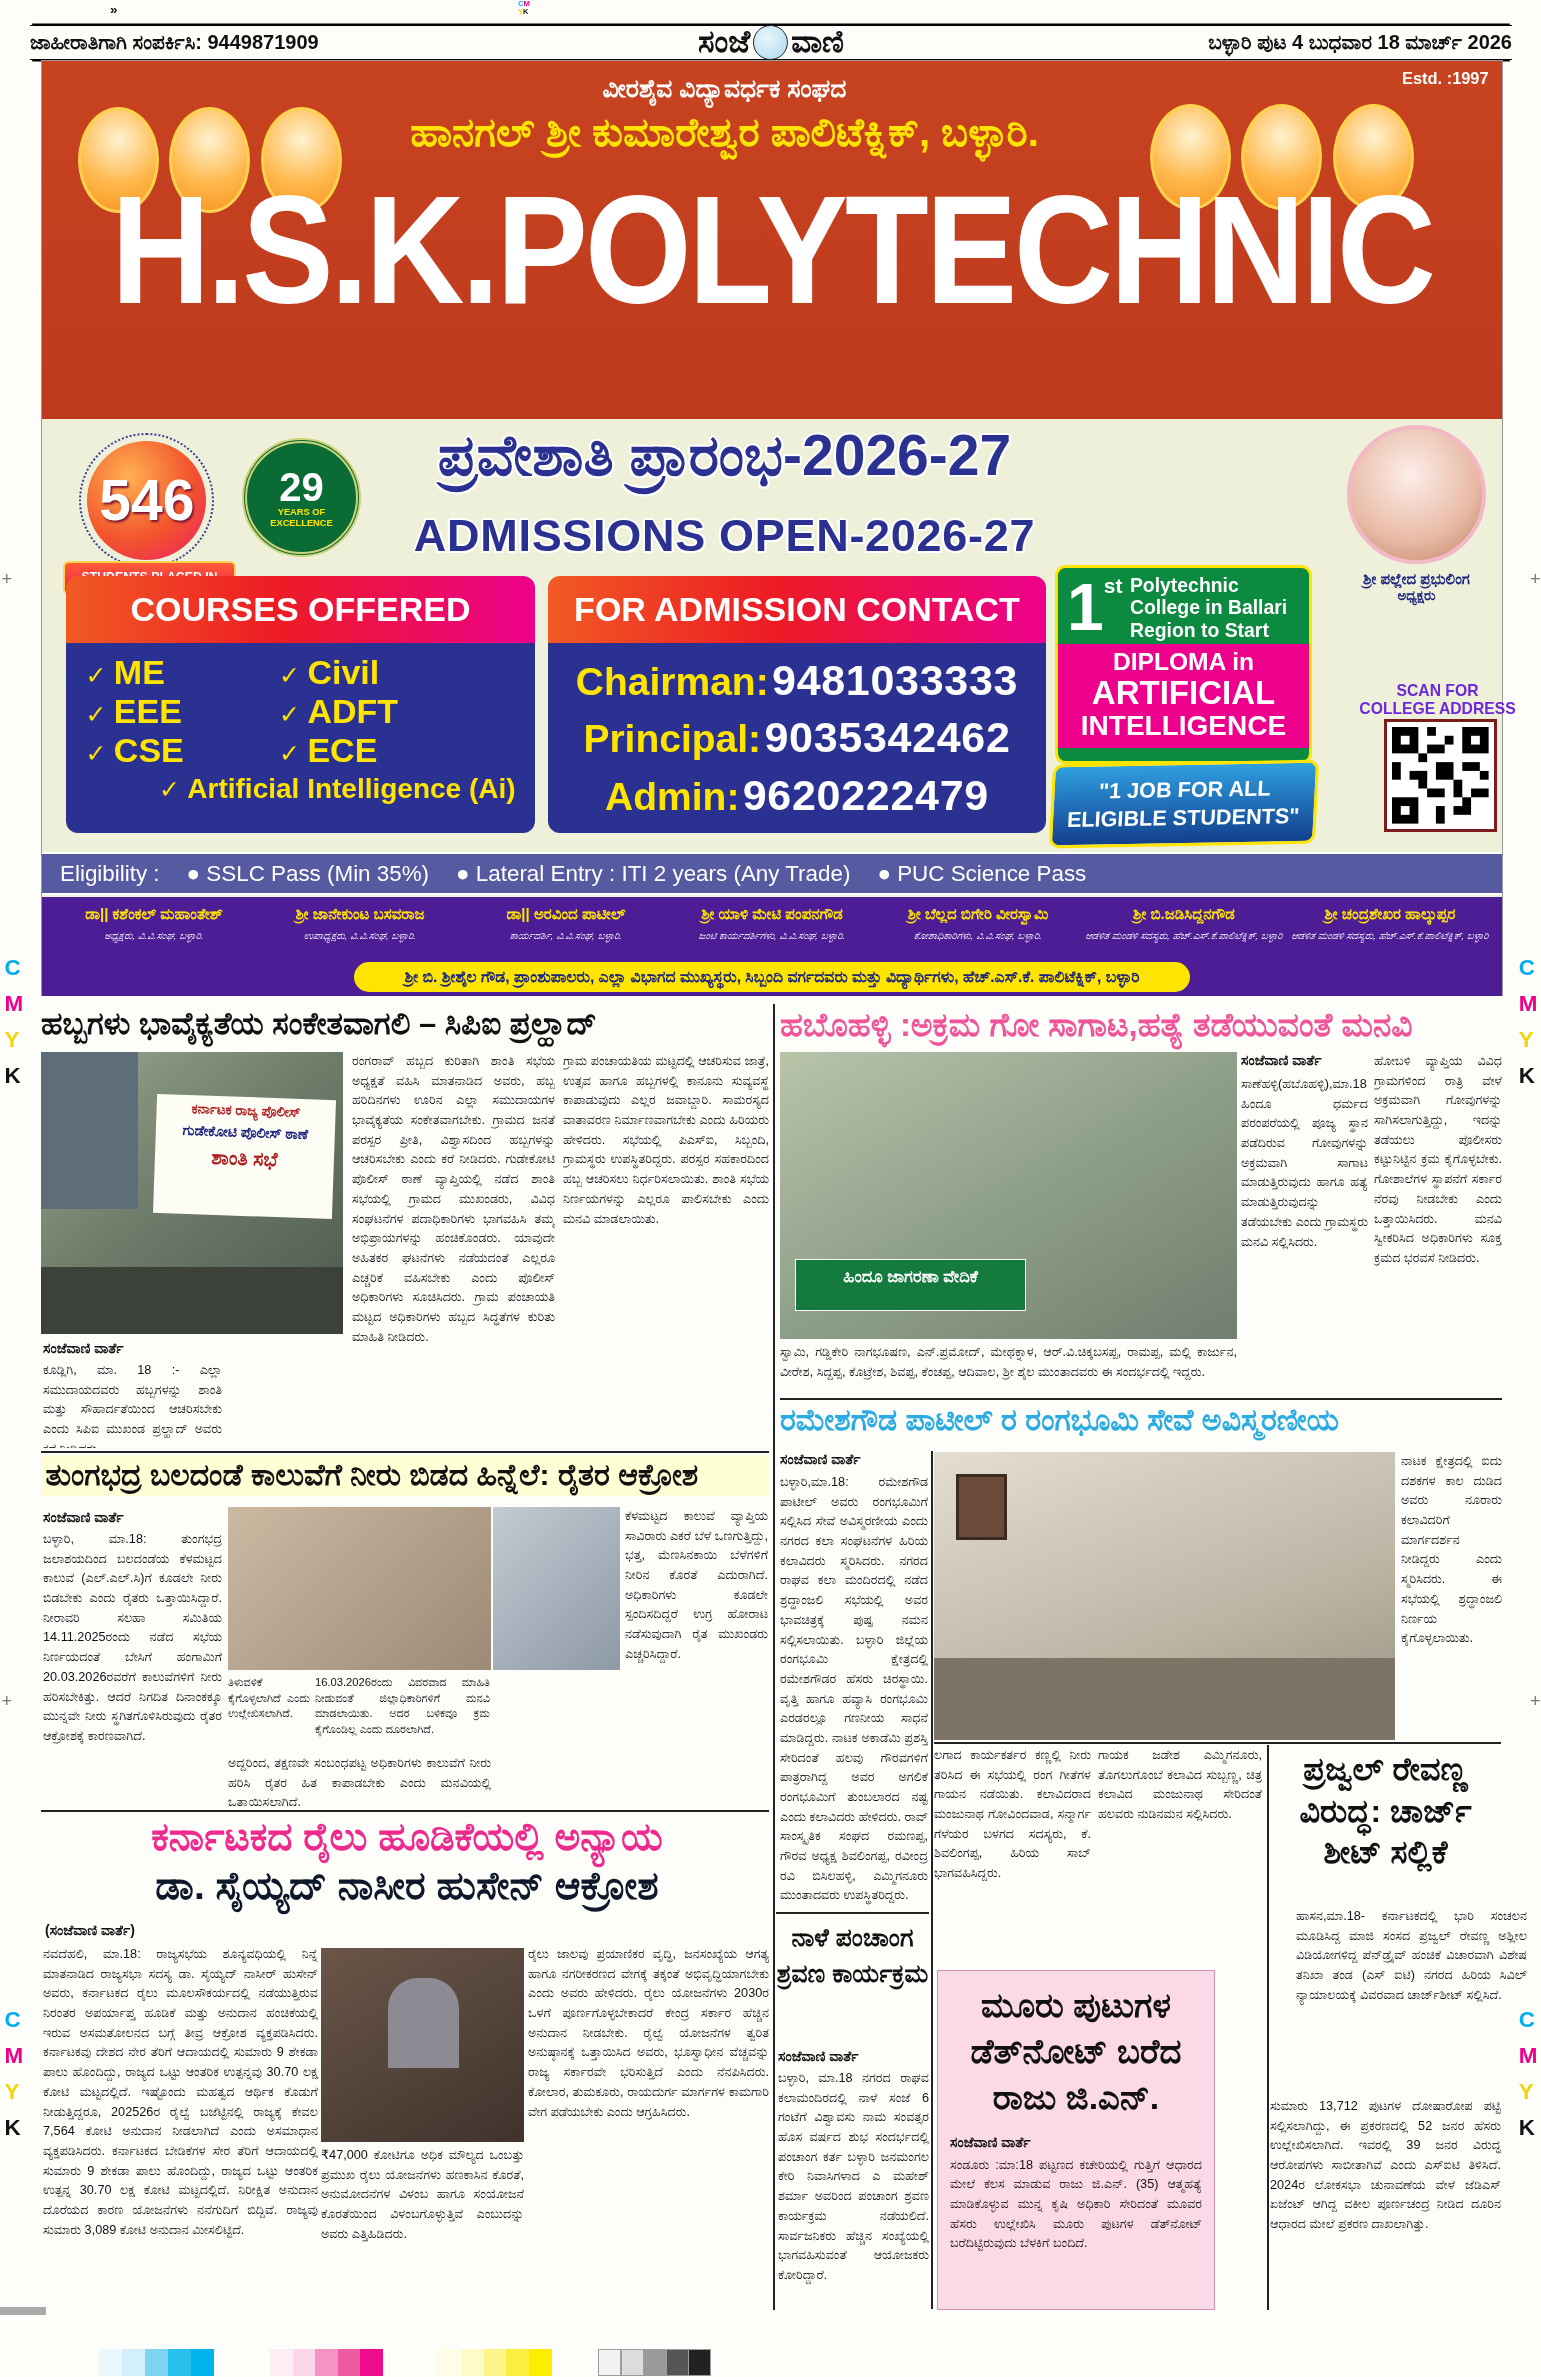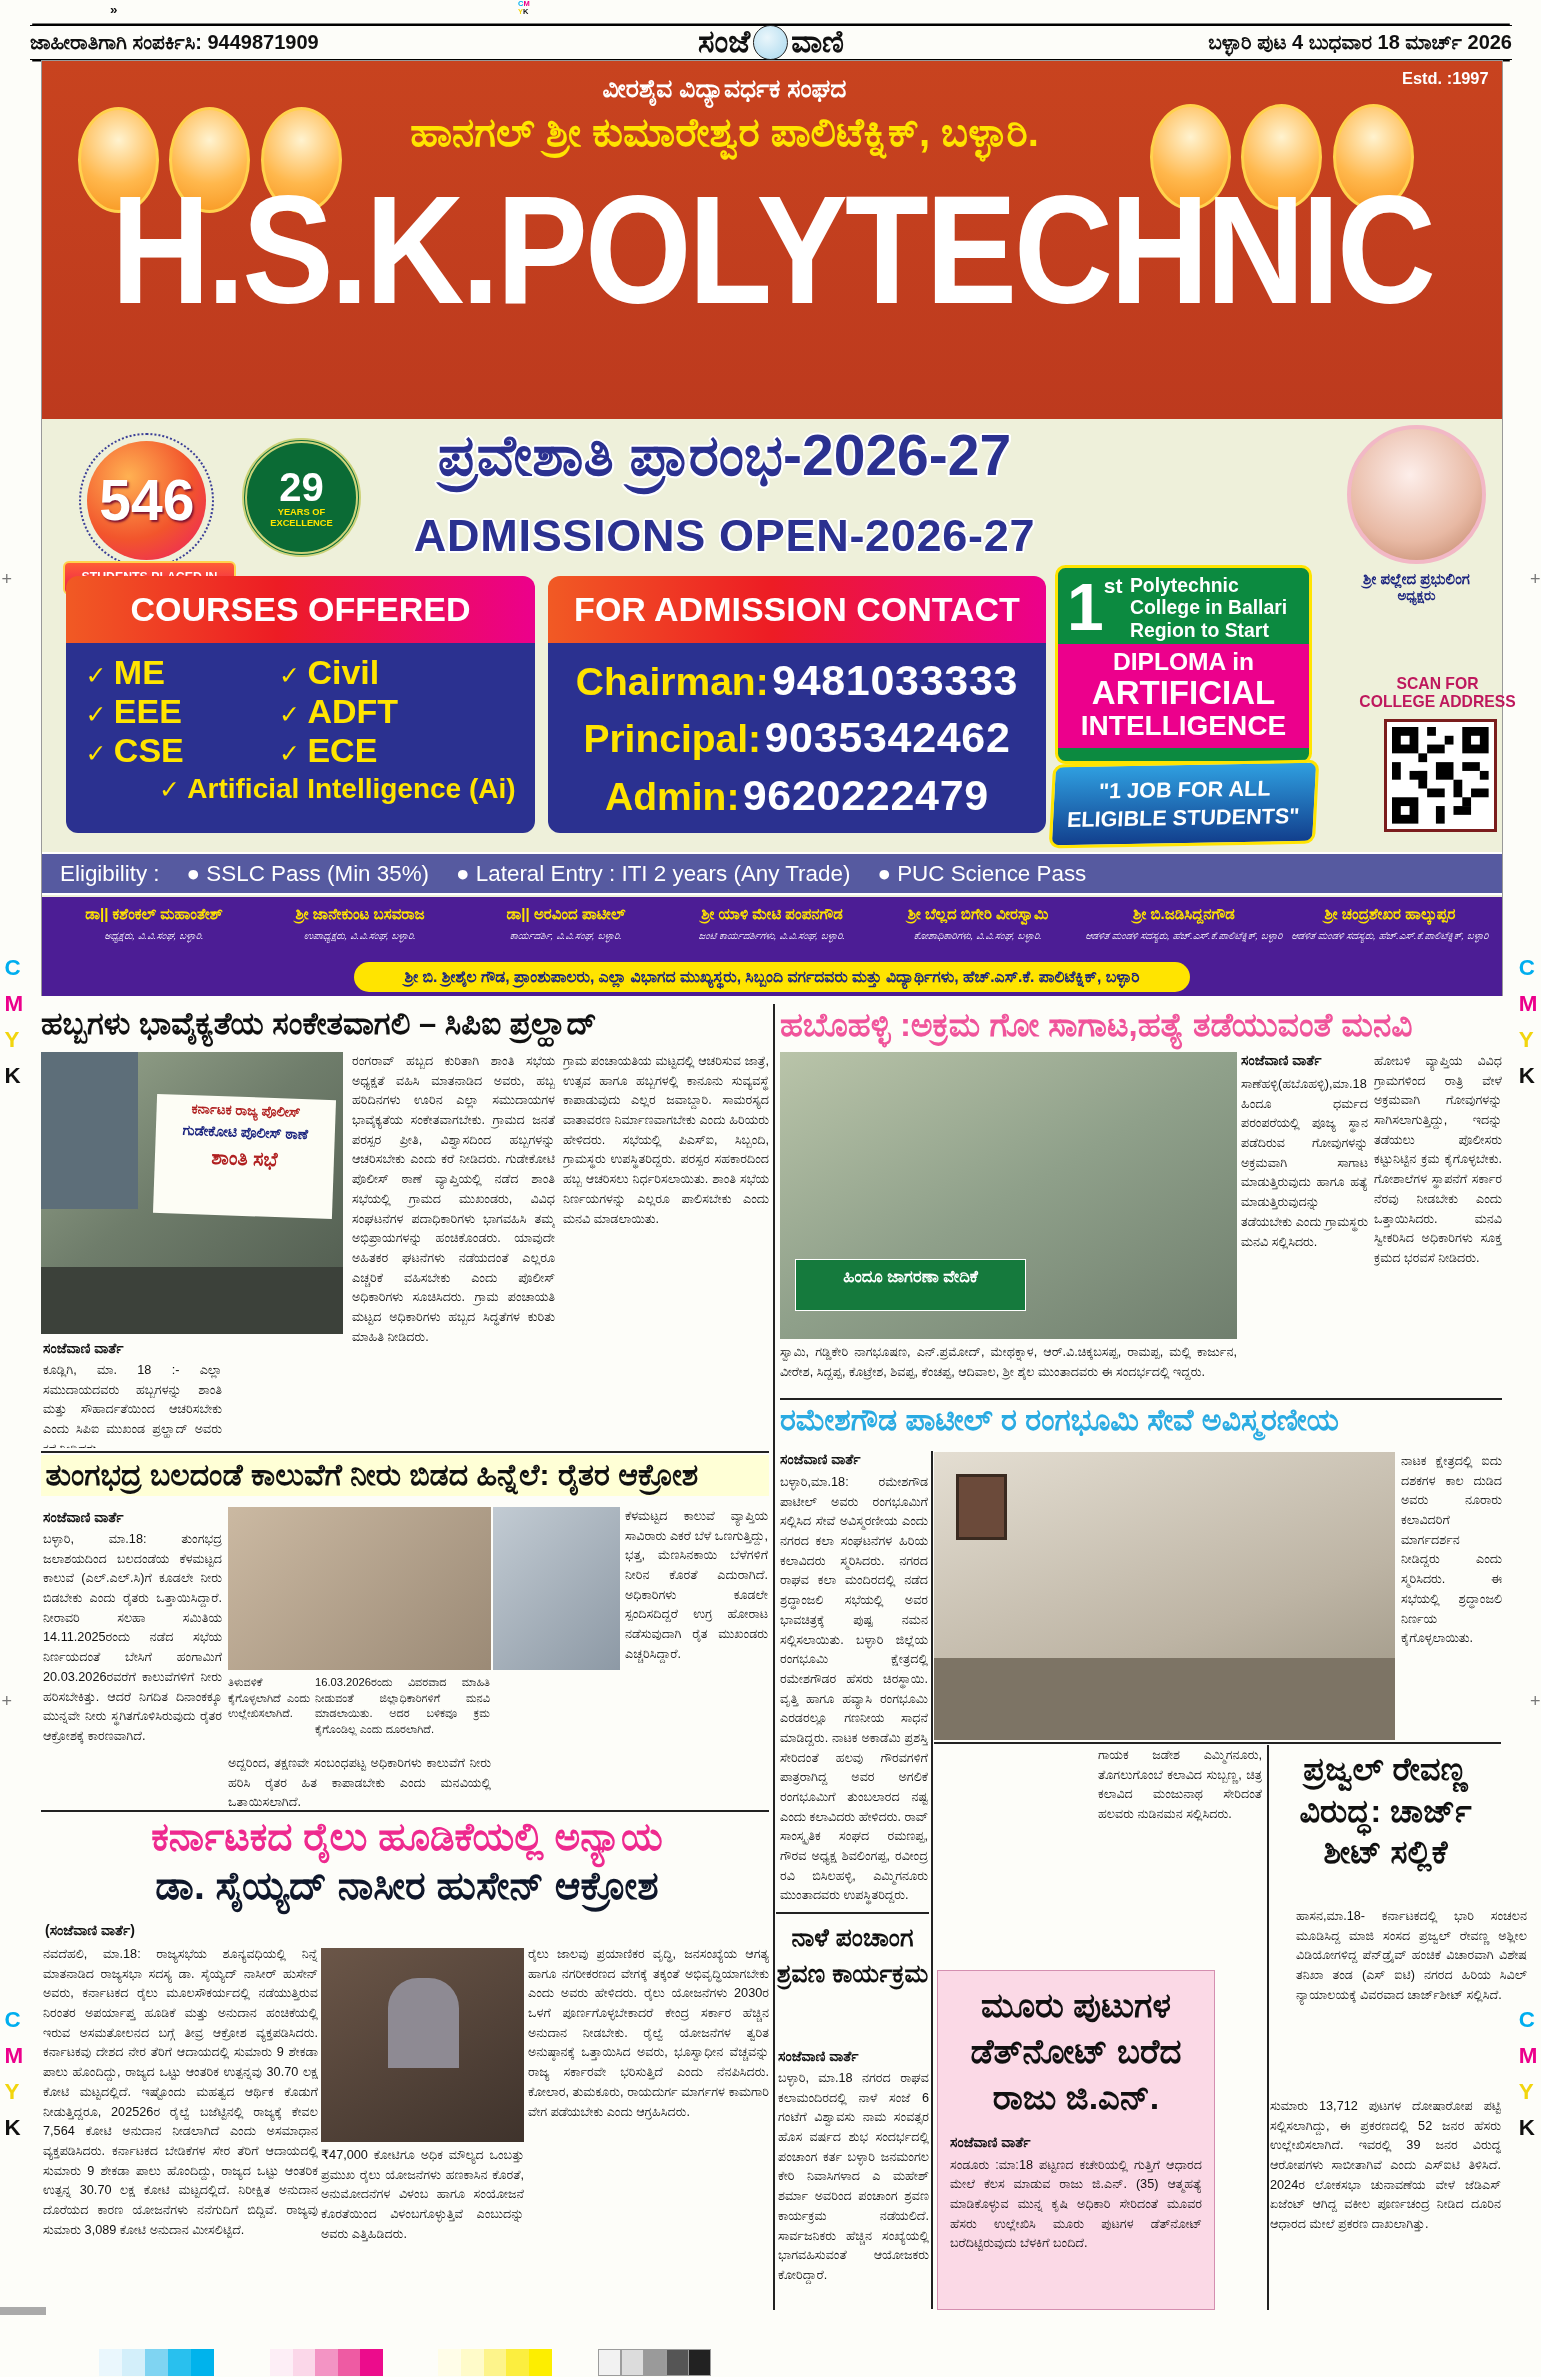--- a/index.html
+++ b/index.html
@@ -160,21 +160,21 @@
           <div style="font-size:24.6px;">DIPLOMA in</div>
           <div style="font-size:33px;line-height:1.05;">ARTIFICIAL</div>
           <div style="font-size:28px;line-height:1.05;">INTELLIGENCE</div>
         </div>
       </div>
 
       <div class="abs jobbox" style="left:1009px;top:343px;width:260px;height:78px;display:flex;align-items:center;justify-content:center;font-size:21.6px;line-height:1.3;">
         <span>"1 JOB FOR ALL ELIGIBLE STUDENTS"</span>
       </div>
 
-      <div class="abs ctr b pre" style="left:1295px;top:256px;width:201px;color:#be185d;font-size:15.7px;line-height:1.15;">SCAN FOR
+      <div class="abs ctr b pre" style="left:1295px;top:263px;width:201px;color:#6d28d9;font-size:15.7px;line-height:1.15;">SCAN FOR
 COLLEGE ADDRESS</div>
       <div class="abs" style="left:1342px;top:300px;width:113px;height:113px;border:3.7px solid #7b1d1d;background:#fff;padding:5.2px;box-sizing:border-box;">
         <svg viewBox="0 0 11 11" width="100%" height="100%">
           <rect x="0" y="0" width="3" height="3" fill="#000"></rect>
             <rect x="1" y="1" width="1" height="1" fill="#fff"></rect>
           <rect x="8" y="0" width="3" height="3" fill="#000"></rect>
             <rect x="9" y="1" width="1" height="1" fill="#fff"></rect>
           <rect x="0" y="8" width="3" height="3" fill="#000"></rect>
             <rect x="1" y="9" width="1" height="1" fill="#fff"></rect>
           <rect x="4" y="0" width="1" height="1" fill="#000"></rect>
@@ -283,20 +283,21 @@
   <div class="abs kb" style="left:625px;top:1507px;width:143px;height:298px;">ಕೆಳಮಟ್ಟದ ಕಾಲುವೆ ವ್ಯಾಪ್ತಿಯ ಸಾವಿರಾರು ಎಕರೆ ಬೆಳೆ ಒಣಗುತ್ತಿದ್ದು, ಭತ್ತ, ಮೆಣಸಿನಕಾಯಿ ಬೆಳೆಗಳಿಗೆ ನೀರಿನ ಕೊರತೆ ಎದುರಾಗಿದೆ. ಅಧಿಕಾರಿಗಳು ಕೂಡಲೇ ಸ್ಪಂದಿಸದಿದ್ದರೆ ಉಗ್ರ ಹೋರಾಟ ನಡೆಸುವುದಾಗಿ ರೈತ ಮುಖಂಡರು ಎಚ್ಚರಿಸಿದ್ದಾರೆ.</div>
 
   <div class="abs b" style="left:780px;top:1403px;width:722px;font-size:30px;color:#2aabe2;">ರಮೇಶಗೌಡ ಪಾಟೀಲ್ ರ ರಂಗಭೂಮಿ ಸೇವೆ ಅವಿಸ್ಮರಣೀಯ</div>
   <div class="abs byl" style="left:780px;top:1451px;">ಸಂಜೆವಾಣಿ ವಾರ್ತೆ</div>
   <div class="abs kb" style="left:780px;top:1473px;width:148px;height:437px;">ಬಳ್ಳಾರಿ,ಮಾ.18: ರಮೇಶಗೌಡ ಪಾಟೀಲ್ ಅವರು ರಂಗಭೂಮಿಗೆ ಸಲ್ಲಿಸಿದ ಸೇವೆ ಅವಿಸ್ಮರಣೀಯ ಎಂದು ನಗರದ ಕಲಾ ಸಂಘಟನೆಗಳ ಹಿರಿಯ ಕಲಾವಿದರು ಸ್ಮರಿಸಿದರು. ನಗರದ ರಾಘವ ಕಲಾ ಮಂದಿರದಲ್ಲಿ ನಡೆದ ಶ್ರದ್ಧಾಂಜಲಿ ಸಭೆಯಲ್ಲಿ ಅವರ ಭಾವಚಿತ್ರಕ್ಕೆ ಪುಷ್ಪ ನಮನ ಸಲ್ಲಿಸಲಾಯಿತು. ಬಳ್ಳಾರಿ ಜಿಲ್ಲೆಯ ರಂಗಭೂಮಿ ಕ್ಷೇತ್ರದಲ್ಲಿ ರಮೇಶಗೌಡರ ಹೆಸರು ಚಿರಸ್ಥಾಯಿ. ವೃತ್ತಿ ಹಾಗೂ ಹವ್ಯಾಸಿ ರಂಗಭೂಮಿ ಎರಡರಲ್ಲೂ ಗಣನೀಯ ಸಾಧನೆ ಮಾಡಿದ್ದರು. ನಾಟಕ ಅಕಾಡೆಮಿ ಪ್ರಶಸ್ತಿ ಸೇರಿದಂತೆ ಹಲವು ಗೌರವಗಳಿಗೆ ಪಾತ್ರರಾಗಿದ್ದ ಅವರ ಅಗಲಿಕೆ ರಂಗಭೂಮಿಗೆ ತುಂಬಲಾರದ ನಷ್ಟ ಎಂದು ಕಲಾವಿದರು ಹೇಳಿದರು. ರಾವ್ ಸಾಂಸ್ಕೃತಿಕ ಸಂಘದ ರಮಣಪ್ಪ, ಗೌರವ ಅಧ್ಯಕ್ಷ ಶಿವಲಿಂಗಪ್ಪ, ರವೀಂದ್ರ ರವಿ ಬಿಸಿಲಹಳ್ಳಿ, ಎಮ್ಮಿಗನೂರು ಮುಂತಾದವರು ಉಪಸ್ಥಿತರಿದ್ದರು.</div>
   <div class="abs photo" style="left:934px;top:1452px;width:461px;height:288px;background:linear-gradient(160deg,#e4ded2,#bdb4a4 60%,#97907f);">
     <div class="abs" style="left:22.4px;top:22.4px;width:45px;height:60px;background:#6b4a3a;border:3px solid #3a2a20;"></div>
     <div class="abs" style="left:0;bottom:0;width:100%;height:82px;background:#7d7465;"></div>
   </div>
   <div class="abs kb" style="left:1401px;top:1452px;width:101px;height:288px;">ನಾಟಕ ಕ್ಷೇತ್ರದಲ್ಲಿ ಐದು ದಶಕಗಳ ಕಾಲ ದುಡಿದ ಅವರು ನೂರಾರು ಕಲಾವಿದರಿಗೆ ಮಾರ್ಗದರ್ಶನ ನೀಡಿದ್ದರು ಎಂದು ಸ್ಮರಿಸಿದರು. ಈ ಸಭೆಯಲ್ಲಿ ಶ್ರದ್ಧಾಂಜಲಿ ನಿರ್ಣಯ ಕೈಗೊಳ್ಳಲಾಯಿತು.</div>
+  <div class="abs kb" style="left:934px;top:1746px;width:157px;height:216px;">ಲಗಾದ ಕಾರ್ಯಕರ್ತರ ಕಣ್ಣಲ್ಲಿ ನೀರು ತರಿಸಿದ ಈ ಸಭೆಯಲ್ಲಿ ರಂಗ ಗೀತೆಗಳ ಗಾಯನ ನಡೆಯಿತು. ಕಲಾವಿದರಾದ ಮಂಜುನಾಥ ಗೋವಿಂದವಾಡ, ಸನ್ಮಾರ್ಗ ಗೆಳೆಯರ ಬಳಗದ ಸದಸ್ಯರು, ಕೆ. ಶಿವಲಿಂಗಪ್ಪ, ಹಿರಿಯ ಸಾಬ್ ಭಾಗವಹಿಸಿದ್ದರು.</div>
   <div class="abs kb" style="left:1098px;top:1746px;width:164px;height:216px;">ಗಾಯಕ ಜಡೇಶ ಎಮ್ಮಿಗನೂರು, ತೊಗಲುಗೊಂಬೆ ಕಲಾವಿದ ಸುಬ್ಬಣ್ಣ, ಚಿತ್ರ ಕಲಾವಿದ ಮಂಜುನಾಥ ಸೇರಿದಂತೆ ಹಲವರು ನುಡಿನಮನ ಸಲ್ಲಿಸಿದರು.</div>
 
   <div class="abs ctr b" style="left:45px;top:1815px;width:724px;font-size:39px;color:#ee2a8f;">ಕರ್ನಾಟಕದ ರೈಲು ಹೂಡಿಕೆಯಲ್ಲಿ ಅನ್ಯಾಯ</div>
   <div class="abs ctr b" style="left:45px;top:1864px;width:724px;font-size:39px;color:#0f172a;">ಡಾ. ಸೈಯ್ಯದ್ ನಾಸೀರ ಹುಸೇನ್ ಆಕ್ರೋಶ</div>
   <div class="abs byl" style="left:45px;top:1922px;">(ಸಂಜೆವಾಣಿ ವಾರ್ತೆ)</div>
   <div class="abs kb" style="left:43px;top:1945px;width:275px;height:363px;">ನವದೆಹಲಿ, ಮಾ.18: ರಾಜ್ಯಸಭೆಯ ಶೂನ್ಯವಧಿಯಲ್ಲಿ ನಿನ್ನೆ ಮಾತನಾಡಿದ ರಾಜ್ಯಸಭಾ ಸದಸ್ಯ ಡಾ. ಸೈಯ್ಯದ್ ನಾಸೀರ್ ಹುಸೇನ್ ಅವರು, ಕರ್ನಾಟಕದ ರೈಲು ಮೂಲಸೌಕರ್ಯದಲ್ಲಿ ನಡೆಯುತ್ತಿರುವ ನಿರಂತರ ಅಪರ್ಯಾಪ್ತ ಹೂಡಿಕೆ ಮತ್ತು ಅನುದಾನ ಹಂಚಿಕೆಯಲ್ಲಿ ಇರುವ ಅಸಮತೋಲನದ ಬಗ್ಗೆ ತೀವ್ರ ಆಕ್ರೋಶ ವ್ಯಕ್ತಪಡಿಸಿದರು. ಕರ್ನಾಟಕವು ದೇಶದ ನೇರ ತೆರಿಗೆ ಆದಾಯದಲ್ಲಿ ಸುಮಾರು 9 ಶೇಕಡಾ ಪಾಲು ಹೊಂದಿದ್ದು, ರಾಜ್ಯದ ಒಟ್ಟು ಆಂತರಿಕ ಉತ್ಪನ್ನವು 30.70 ಲಕ್ಷ ಕೋಟಿ ಮಟ್ಟದಲ್ಲಿದೆ. ಇಷ್ಟೊಂದು ಮಹತ್ವದ ಆರ್ಥಿಕ ಕೊಡುಗೆ ನೀಡುತ್ತಿದ್ದರೂ, 202526ರ ರೈಲ್ವೆ ಬಜೆಟ್ಟಿನಲ್ಲಿ ರಾಜ್ಯಕ್ಕೆ ಕೇವಲ 7,564 ಕೋಟಿ ಅನುದಾನ ನೀಡಲಾಗಿದೆ ಎಂದು ಅಸಮಾಧಾನ ವ್ಯಕ್ತಪಡಿಸಿದರು. ಕರ್ನಾಟಕದ ಬೇಡಿಕೆಗಳ ಸೇರ ತೆರಿಗೆ ಆದಾಯದಲ್ಲಿ ಸುಮಾರು 9 ಶೇಕಡಾ ಪಾಲು ಹೊಂದಿದ್ದು, ರಾಜ್ಯದ ಒಟ್ಟು ಆಂತರಿಕ ಉತ್ಪನ್ನ 30.70 ಲಕ್ಷ ಕೋಟಿ ಮಟ್ಟದಲ್ಲಿದೆ. ನಿರೀಕ್ಷಿತ ಅನುದಾನ ದೊರೆಯದ ಕಾರಣ ಯೋಜನೆಗಳು ನನೆಗುದಿಗೆ ಬಿದ್ದಿವೆ. ರಾಜ್ಯವು ಸುಮಾರು 3,089 ಕೋಟಿ ಅನುದಾನ ಮೀಸಲಿಟ್ಟಿದೆ.</div>
   <div class="abs photo" style="left:321px;top:1948px;width:203px;height:194px;background:linear-gradient(150deg,#6b5648,#3f332c);">
     <div class="abs" style="left:67px;top:30px;width:71px;height:90px;background:#8e8a93;border-radius:30px 30px 0 0;"></div>
   </div>
   <div class="abs kb" style="left:321px;top:2146px;width:203px;height:161px;">₹47,000 ಕೋಟಿಗೂ ಅಧಿಕ ಮೌಲ್ಯದ ಒಂಬತ್ತು ಪ್ರಮುಖ ರೈಲು ಯೋಜನೆಗಳು ಹಣಕಾಸಿನ ಕೊರತೆ, ಅನುಮೋದನೆಗಳ ವಿಳಂಬ ಹಾಗೂ ಸಂಯೋಜನೆ ಕೊರತೆಯಿಂದ ವಿಳಂಬಗೊಳ್ಳುತ್ತಿವೆ ಎಂಬುದನ್ನು ಅವರು ಎತ್ತಿಹಿಡಿದರು.</div>

